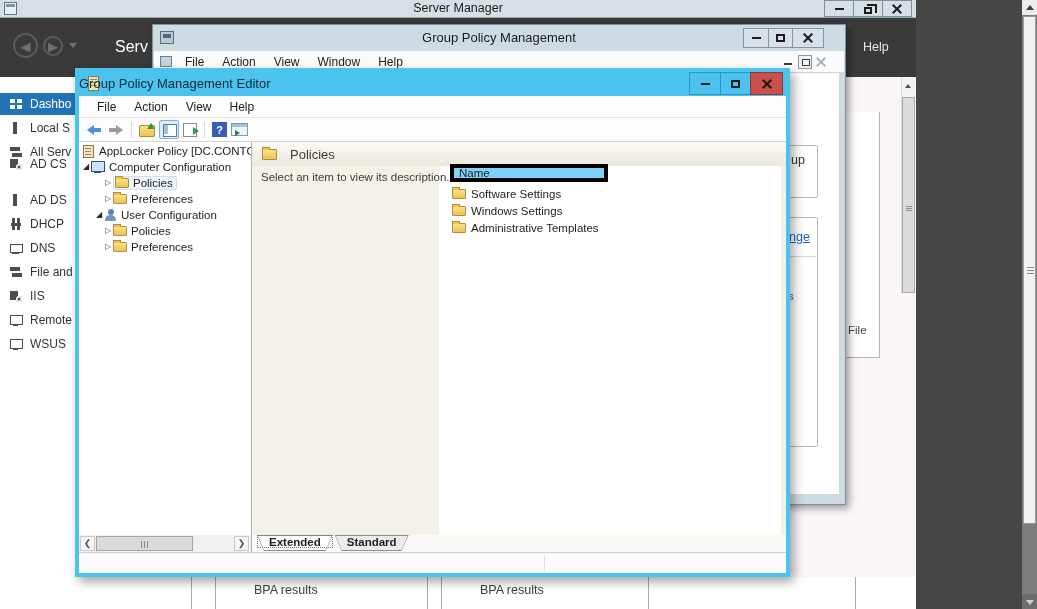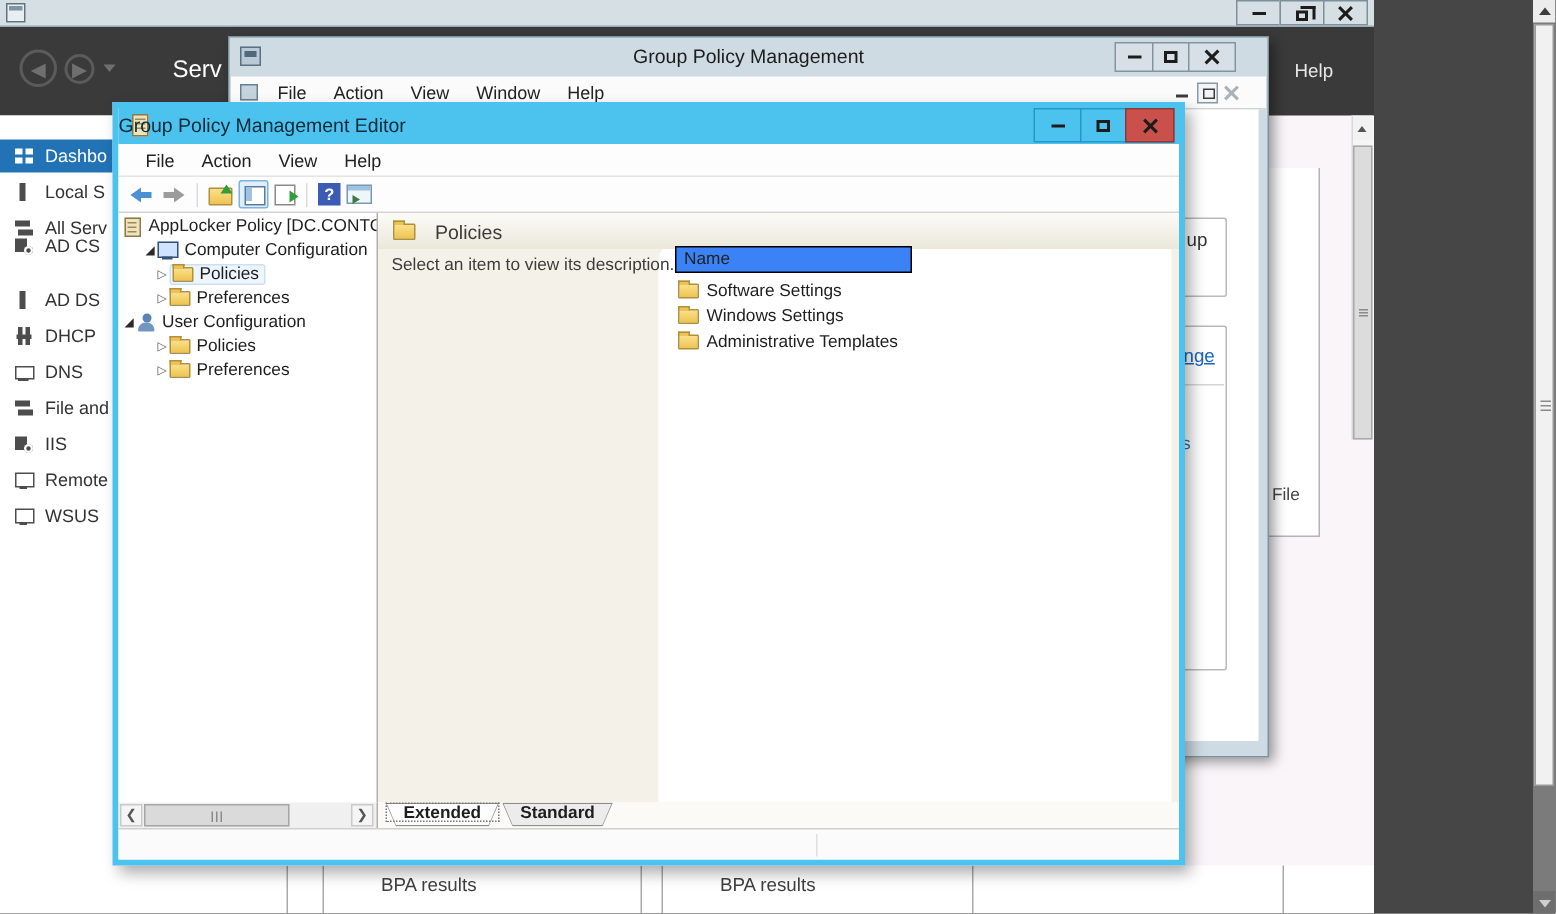--- a/index.html
+++ b/index.html
@@ -155,21 +155,21 @@
   .hs-left { left:1px; } .hs-right { right:2px; }
   .hs-thumb { position:absolute; left:17px; top:1px; width:97px; height:15px; background:#dadada; border:1px solid #a5a5a5; cursor:pointer; }
   .hs-grip { position:absolute; left:44px; top:4px; width:1px; height:7px; background:#8a8a8a; box-shadow:3px 0 0 #8a8a8a, 6px 0 0 #8a8a8a; }
   
   .gpme-results { position:absolute; left:173px; top:70px; width:534px; height:393px; background:#f4f2e8; overflow:hidden; }
   .res-white { position:absolute; left:187px; top:17px; right:5px; bottom:0; background:#ffffff; border-top-left-radius:16px; }
   .res-header { position:absolute; left:0; top:0; width:100%; height:24px; background:linear-gradient(#fcfbf7,#ebe8da); display:flex; align-items:center; gap:9px; padding-left:10px; }
   .res-header .folder { width:15px; height:11px; }
   .res-title { font-size:13px; color:#3a3a3a; }
   .res-desc { position:absolute; left:9px; top:29px; font-size:11.5px; color:#3c3c3c; }
-  .name-hdr { position:absolute; left:198px; top:22px; width:158px; height:18px; background:#3b82f6; border:1px solid #000000; font-size:11.5px; color:#222; display:flex; align-items:center; padding-left:5px; cursor:pointer; }
+  .name-hdr { position:absolute; left:198px; top:22px; width:158px; height:18px; background:#7dd3fc; border:4px solid #000000; font-size:11.5px; color:#222; display:flex; align-items:center; padding-left:5px; cursor:pointer; }
   .res-item { position:absolute; left:200px; height:15px; display:flex; align-items:center; font-size:11.5px; color:#1e1e1e; cursor:pointer; }
   .res-item .folder { margin-right:5px; }
   
   .gpme-tabs { position:absolute; left:173px; top:463px; width:534px; height:17px; background:#fbfaf6; display:flex; align-items:flex-start; padding-left:5px; gap:2px; }
   .tab { position:relative; height:16px; cursor:pointer;font-weight:bold; }
   .tab .shape { position:absolute; inset:0; background:#8e8e8e; clip-path:polygon(7px 0, calc(100% - 7px) 0, 100% 100%, 0 100%); transform:scaleY(-1); }
   .tab .inner { position:absolute; inset:1px; background:#ececec; clip-path:polygon(6px 0, calc(100% - 6px) 0, 100% 100%, 0 100%); transform:scaleY(-1); }
   .tab.active .inner { background:#fdfdfd; }
   .tab .lbl { position:relative; display:block; padding:1px 12px 0; font-size:11.5px; color:#1e1e1e; }
   .tab.active .lbl { outline:1px dotted #777; outline-offset:-1px; }
@@ -178,20 +178,21 @@
   .gpme-status .divider { position:absolute; left:465px; top:3px; width:1px; height:15px; background:#e0e0e0; }
 </style>
 </head>
 <body>
 
 <div class="viewport">
 
   <div class="sm">
     <div class="sm-titlebar">
       <span class="sm-appicon"></span>
+      <div class="sm-title">Server Manager</div>
       <div class="sm-btns">
         <span class="wbtn">
             <span class="g-min"></span>
           </span>
         <span class="wbtn">
             <span class="g-restore"></span>
           </span>
         <span class="wbtn">
             <span class="g-x"></span>
           </span>
@@ -355,38 +356,38 @@
       <span class="tb-sep"></span>
       <span class="tb-help">?</span>
       <span class="tb-winlist"></span>
     </div>
 
     <div class="gpme-tree">
       <div class="trow" style="top:1px; padding-left:4px">
         <span class="ti-scroll"></span>
         <span>AppLocker Policy [DC.CONTOS</span>
       </div>
-      <div class="trow" style="top:17px; padding-left:16px">
+      <div class="trow" style="top:17px; padding-left:2px">
         <span class="exp open"></span>
         <span class="ti-comp"></span>
         <span>Computer Configuration</span>
       </div>
       <div class="trow" style="top:33px; padding-left:24px">
         <span class="exp closed"></span>
         <span class="focusbox">
           <span class="folder"></span>
           <span>Policies</span>
         </span>
       </div>
       <div class="trow" style="top:49px; padding-left:24px">
         <span class="exp closed"></span>
         <span class="folder"></span>
         <span>Preferences</span>
       </div>
-      <div class="trow" style="top:65px; padding-left:2px">
+      <div class="trow" style="top:65px; padding-left:15px">
         <span class="exp open"></span>
         <span class="ti-user"></span>
         <span>User Configuration</span>
       </div>
       <div class="trow" style="top:81px; padding-left:24px">
         <span class="exp closed"></span>
         <span class="folder"></span>
         <span>Policies</span>
       </div>
       <div class="trow" style="top:97px; padding-left:24px">

